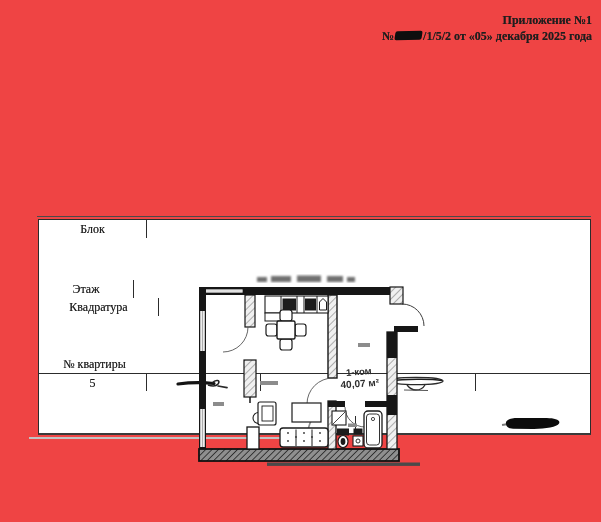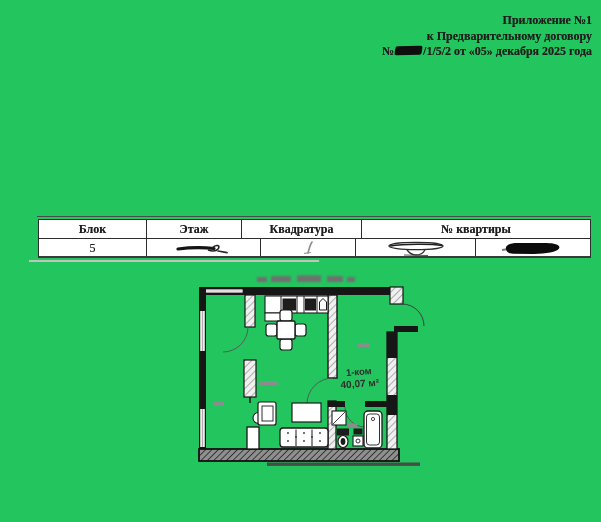--- a/index.html
+++ b/index.html
@@ -1,54 +1,53 @@
 <!DOCTYPE html>
 <html><head>
 <meta charset="utf-8">
 <style>
   html,body{margin:0;padding:0;background:#e9e9e9;}
   .page{
-    position:relative;width:601px;height:522px;background:#22c55e;overflow:hidden;
+    position:relative;width:601px;height:522px;background:#ef4444;overflow:hidden;
     font-family:"Liberation Serif","DejaVu Serif",serif;color:#1e1e1e;
   }
   .ink{color:#1e1e1e;text-shadow:0 0 .6px rgba(30,30,30,.65);}
   
   .hdr{position:absolute;top:13px;right:9px;text-align:right;
        font-weight:bold;font-size:12px;line-height:15.5px;white-space:nowrap;}
   .redact-inline{display:inline-block;width:27px;height:9px;background:#0e0e0e;
        border-radius:2px;transform:skew(-10deg) rotate(-1deg);vertical-align:baseline;margin:0 1px;}
   
   .title{position:absolute;top:170px;left:38px;width:562px;text-align:center;
        font-weight:bold;font-size:12.5px;}
   
   .doc-table{position:absolute;left:38px;top:219px;width:551px;
        border:1.6px solid #2c2c2c;border-bottom:2.3px solid #3a3a3a;background:#fff;}
   .doc-table::before{content:'';position:absolute;left:-2px;right:-1px;top:-4px;
        border-top:1.3px solid #4a4a4a;filter:blur(.3px);}
   .doc-table::after{content:'';position:absolute;left:-10px;bottom:-6px;width:290px;
        border-top:2.4px solid #c2c2c2;filter:blur(.7px);}
   .trow{display:flex;width:100%;}
-  .trow.thead{border-bottom:1.4px solid #2c2c2c;font-weight:bold;}
+  .trow.thead{border-bottom:1.4px solid #2c2c2c;font-weight:normal;flex-direction:column;}
   .tcell{box-sizing:border-box;border-right:1.4px solid #2c2c2c;text-align:center;
        font-size:12px;height:18px;line-height:17px;display:flex;align-items:center;justify-content:center;}
-  .tcell:last-child{border-right:none;}
-  .c1{width:108px;} .c2{width:114px;} .c3{width:95px;} .c4{width:120px;} .c5{width:111px;flex:1;}
+  .tcell:last-child{border-right:none;margin-top:40px;}
+  .c1{width:108px;} .c2{width:114px;} .c3{width:95px;margin-top:42px;} .c4{width:120px;} .c5{width:111px;flex:1;}
   .vrow .tcell{height:17px;line-height:16px;}
   
   .plan{position:absolute;left:197px;top:273px;width:228px;height:196px;}
   svg text{font-family:"Liberation Sans","DejaVu Sans",sans-serif;}
 </style>
 </head>
 <body>
 
 <div class="page">
 
   <div class="hdr ink">
     <div>Приложение №1</div>
-    <div>к Предварительному договору</div>
     <div>
       <span>№</span><span class="redact-inline"></span><span>/1/5/2 от «05» декабря 2025 года</span>
     </div>
   </div>
 
 
   <div class="doc-table">
     <div class="trow thead">
       <div class="tcell c1 ink">Блок</div>
       <div class="tcell c3 ink">Этаж</div>

